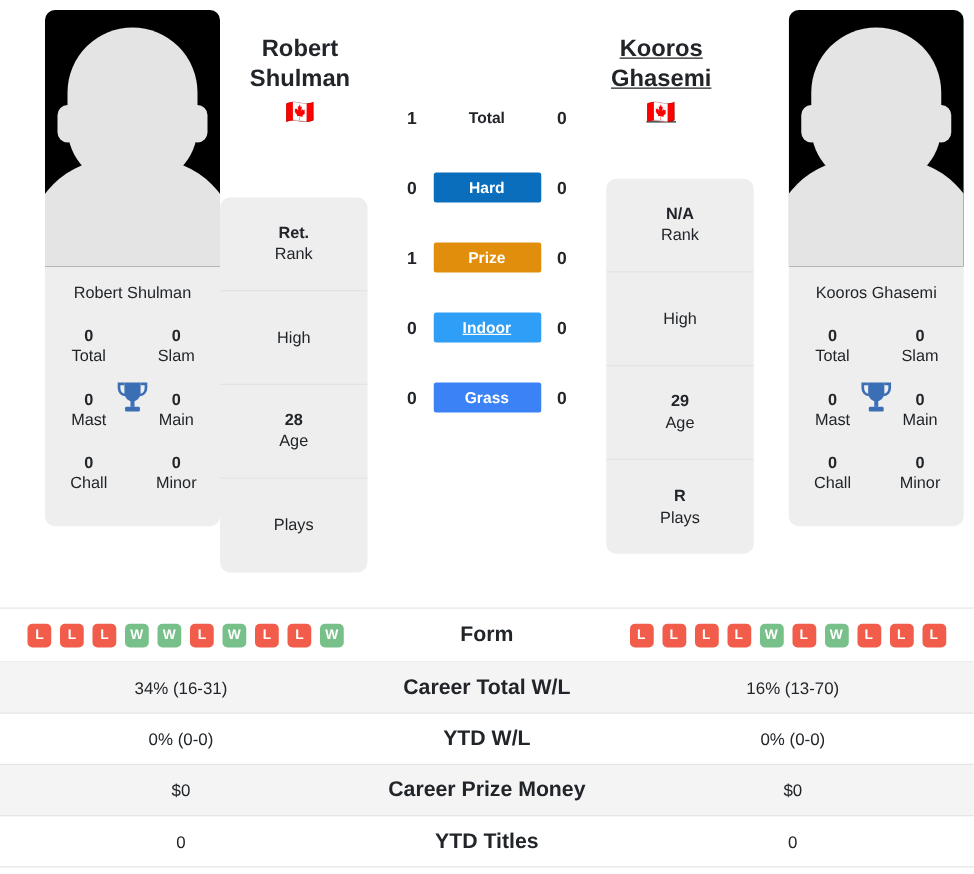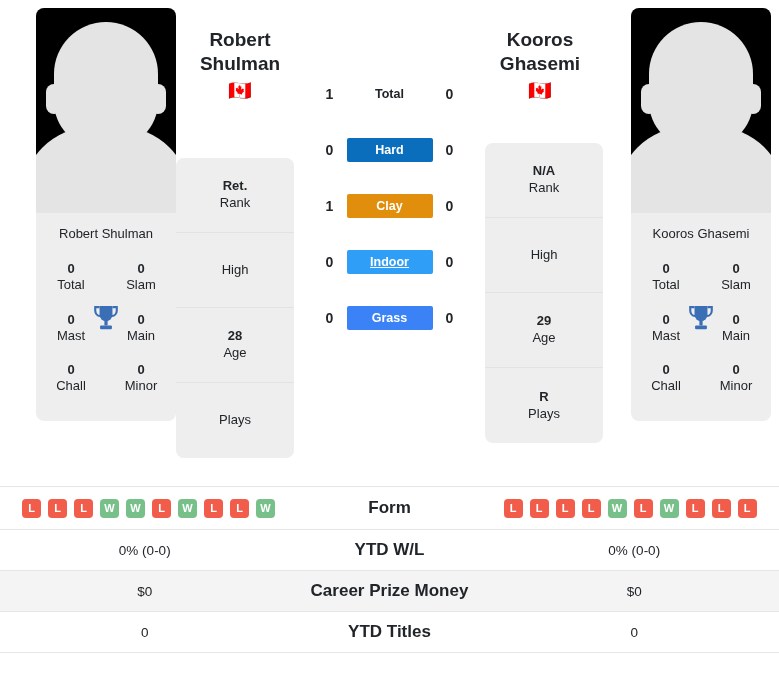--- a/index.html
+++ b/index.html
@@ -155,21 +155,21 @@
     position: absolute;
     top: 28px;
     width: 150px;
     text-align: center;
     font-size: 19px;
     font-weight: bold;
     line-height: 1.25;
     color: #212529;
   }
   .name-block.left  { left: 165px; }
-  .name-block.right { left: 465px; }
+  .name-block.right { left: 454px; text-decoration: underline; }
   .flag { font-size: 19px; line-height: 1.3; margin-top: 3px; }
 
   
   .stats {
     position: absolute;
     left: 0; right: 0;
     top: 486px;
     width: 779px;
     border-top: 1px solid #e6e6e6;
   }
@@ -292,21 +292,21 @@
         <span class="surface-badge plain">Total</span>
         <span class="h2h-score">0</span>
       </div>
       <div class="h2h-row">
         <span class="h2h-score">0</span>
         <span class="surface-badge" style="background: rgb(10, 110, 189);">Hard</span>
         <span class="h2h-score">0</span>
       </div>
       <div class="h2h-row">
         <span class="h2h-score">1</span>
-        <span class="surface-badge" style="background: rgb(224, 142, 11);">Clay</span>
+        <span class="surface-badge" style="background: rgb(224, 142, 11);">Prize</span>
         <span class="h2h-score">0</span>
       </div>
       <div class="h2h-row">
         <span class="h2h-score">0</span>
         <span class="surface-badge" style="background: rgb(46, 158, 247); text-decoration: underline;">Indoor</span>
         <span class="h2h-score">0</span>
       </div>
       <div class="h2h-row">
         <span class="h2h-score">0</span>
         <span class="surface-badge" style="background: #3b82f6;">Grass</span>
@@ -418,20 +418,25 @@
             <span class="form-badge fb-W">W</span>
             <span class="form-badge fb-L">L</span>
             <span class="form-badge fb-W">W</span>
             <span class="form-badge fb-L">L</span>
             <span class="form-badge fb-L">L</span>
             <span class="form-badge fb-L">L</span>
           </div>
       </div>
     </div>
 
+    <div class="stats-row alt">
+      <div class="cell-left">34% (16-31)</div>
+      <div class="cell-mid">Career Total W/L</div>
+      <div class="cell-right">16% (13-70)</div>
+    </div>
 
     <div class="stats-row">
       <div class="cell-left">0% (0-0)</div>
       <div class="cell-mid">YTD W/L</div>
       <div class="cell-right">0% (0-0)</div>
     </div>
 
     <div class="stats-row alt">
       <div class="cell-left">$0</div>
       <div class="cell-mid">Career Prize Money</div>

